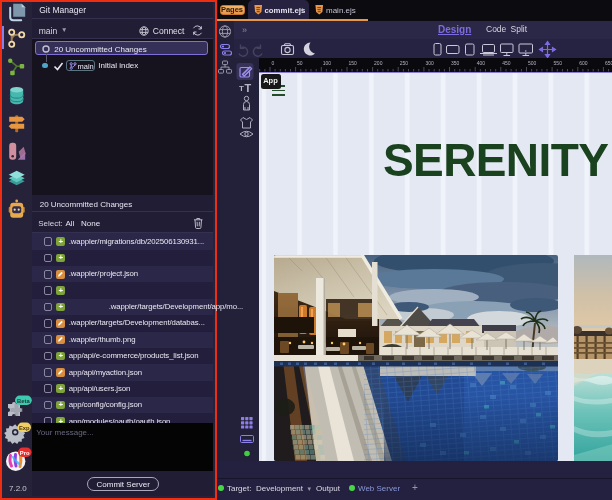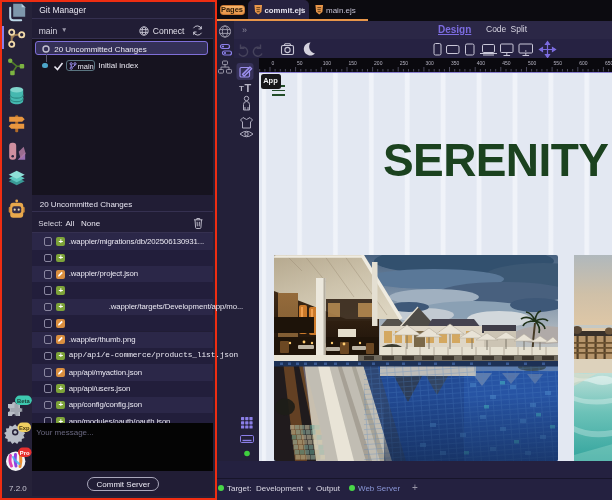--- a/index.html
+++ b/index.html
@@ -723,32 +723,33 @@
 <div class="abs" style="left:41.5px;top:300.7px;width:8.6px;height:8.6px;border:1px solid #8a87a0;border-radius:2px;"></div>
 <div class="abs" style="left:54.3px;top:300.7px;width:8.6px;height:8.6px;background:#7da339;border-radius:2px;"></div>
 <div class="abs txt" style="left:56.4px;top:300.1px;font-size:8px;font-weight:bold;color:#fff;">+</div>
 <div class="abs txt" style="left:66.7px;top:300.1px;font-size:7.8px;color:#eae8f2;letter-spacing:-0.1px;margin-left:40px;">.wappler/targets/Development/app/mo...</div>
 <div class="abs" style="left:29.5px;top:313.1px;width:181.9px;height:16.35px;background:#221e3b;"></div>
 <div class="abs" style="left:41.5px;top:317.0px;width:8.6px;height:8.6px;border:1px solid #8a87a0;border-radius:2px;"></div>
 <div class="abs" style="left:54.3px;top:317.0px;width:8.6px;height:8.6px;background:#d98e3f;border-radius:2px;"></div>
 <svg class="abs" style="left:54.3px;top:317.0px;" width="8.6" height="8.6" viewBox="0 0 8.6 8.6">
         <path d="M2 6.6 l0.4 -1.6 3.2 -3.2 1.2 1.2 -3.2 3.2 z" fill="#fff"></path>
       </svg>
+<div class="abs txt" style="left:66.7px;top:316.4px;font-size:7.8px;color:#eae8f2;letter-spacing:-0.1px;">.wappler/targets/Development/databas...</div>
 <div class="abs" style="left:29.5px;top:329.5px;width:181.9px;height:16.35px;background:#2b2748;"></div>
 <div class="abs" style="left:41.5px;top:333.4px;width:8.6px;height:8.6px;border:1px solid #8a87a0;border-radius:2px;"></div>
 <div class="abs" style="left:54.3px;top:333.4px;width:8.6px;height:8.6px;background:#d98e3f;border-radius:2px;"></div>
 <svg class="abs" style="left:54.3px;top:333.4px;" width="8.6" height="8.6" viewBox="0 0 8.6 8.6">
         <path d="M2 6.6 l0.4 -1.6 3.2 -3.2 1.2 1.2 -3.2 3.2 z" fill="#fff"></path>
       </svg>
 <div class="abs txt" style="left:66.7px;top:332.8px;font-size:7.8px;color:#eae8f2;letter-spacing:-0.1px;">.wappler/thumb.png</div>
 <div class="abs" style="left:29.5px;top:345.9px;width:181.9px;height:16.35px;background:#221e3b;"></div>
 <div class="abs" style="left:41.5px;top:349.7px;width:8.6px;height:8.6px;border:1px solid #8a87a0;border-radius:2px;"></div>
 <div class="abs" style="left:54.3px;top:349.7px;width:8.6px;height:8.6px;background:#7da339;border-radius:2px;"></div>
 <div class="abs txt" style="left:56.4px;top:349.1px;font-size:8px;font-weight:bold;color:#fff;">+</div>
-<div class="abs txt" style="left:66.7px;top:349.1px;font-size:7.8px;color:#eae8f2;letter-spacing:-0.1px;font-family:Liberation Mono, monospace;">app/api/e-commerce/products_list.json</div>
+<div class="abs txt" style="left:66.7px;top:349.1px;font-size:7.8px;color:#eae8f2;letter-spacing:-0.1px;">app/api/e-commerce/products_list.json</div>
 <div class="abs" style="left:29.5px;top:362.2px;width:181.9px;height:16.35px;background:#2b2748;"></div>
 <div class="abs" style="left:41.5px;top:366.1px;width:8.6px;height:8.6px;border:1px solid #8a87a0;border-radius:2px;"></div>
 <div class="abs" style="left:54.3px;top:366.1px;width:8.6px;height:8.6px;background:#d98e3f;border-radius:2px;"></div>
 <svg class="abs" style="left:54.3px;top:366.1px;" width="8.6" height="8.6" viewBox="0 0 8.6 8.6">
         <path d="M2 6.6 l0.4 -1.6 3.2 -3.2 1.2 1.2 -3.2 3.2 z" fill="#fff"></path>
       </svg>
 <div class="abs txt" style="left:66.7px;top:365.5px;font-size:7.8px;color:#eae8f2;letter-spacing:-0.1px;">app/api/myaction.json</div>
 <div class="abs" style="left:29.5px;top:378.6px;width:181.9px;height:16.35px;background:#221e3b;"></div>
 <div class="abs" style="left:41.5px;top:382.4px;width:8.6px;height:8.6px;border:1px solid #8a87a0;border-radius:2px;"></div>
 <div class="abs" style="left:54.3px;top:382.4px;width:8.6px;height:8.6px;background:#7da339;border-radius:2px;"></div>

